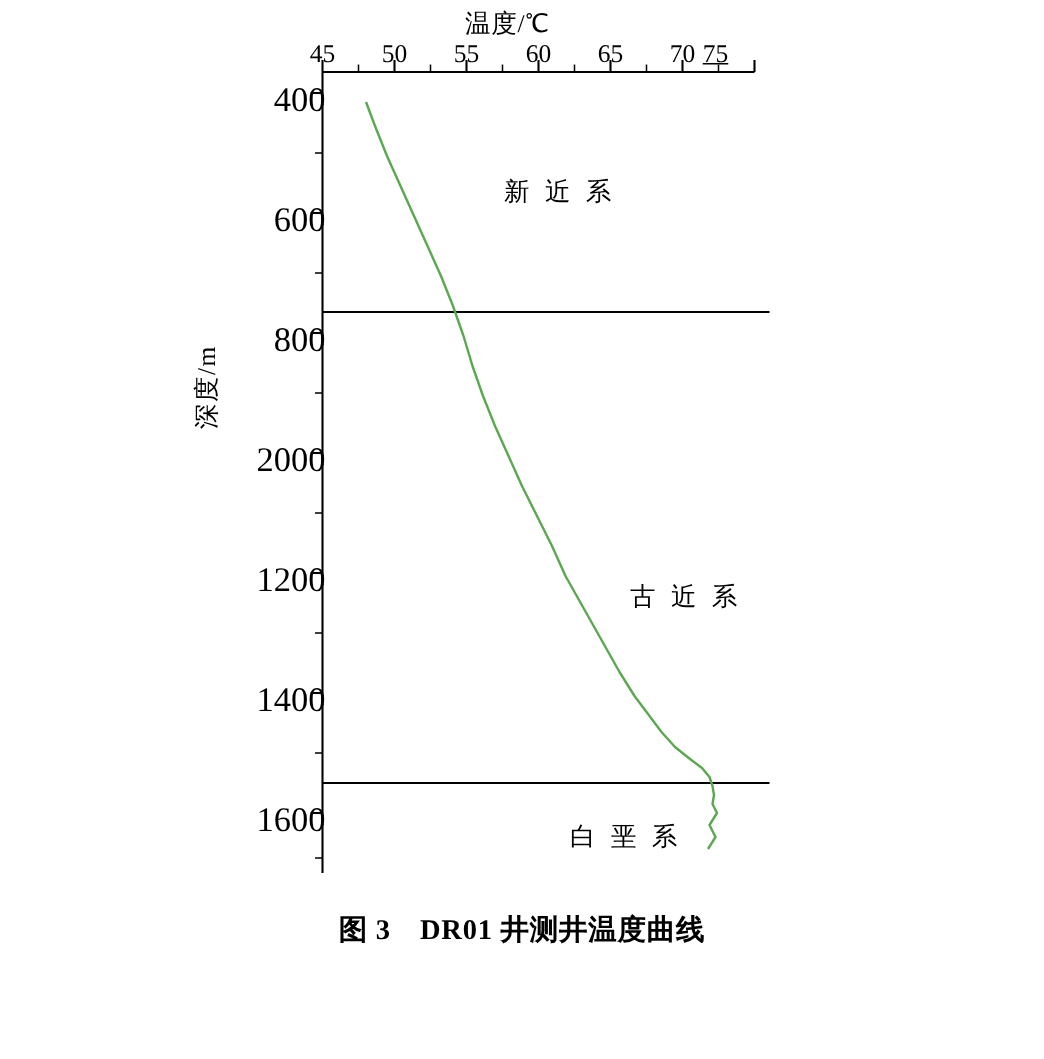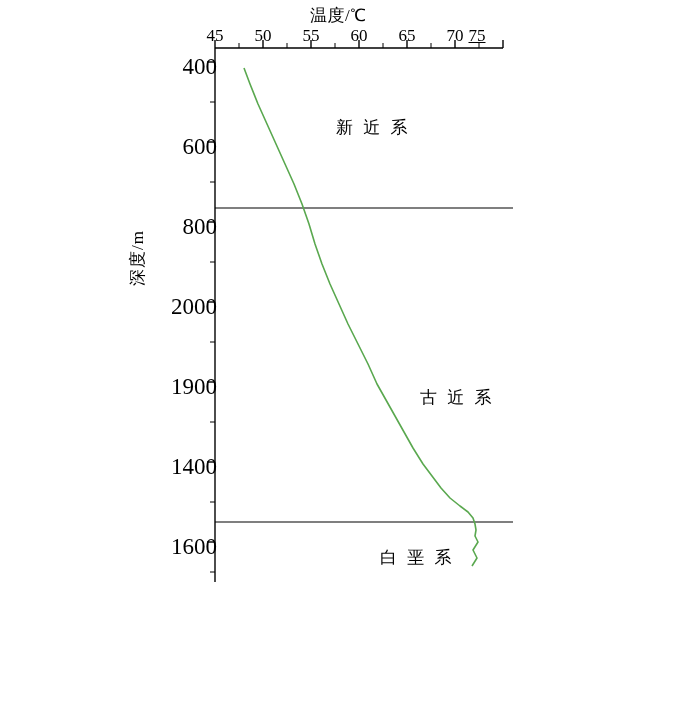--- a/index.html
+++ b/index.html
@@ -118,21 +118,21 @@
     <div class="xtick-label" style="left:291px;">55</div>
     <div class="xtick-label" style="left:339px;">60</div>
     <div class="xtick-label" style="left:387px;">65</div>
     <div class="xtick-label" style="left:435px;">70</div>
     <div class="xtick-label" style="left:457px;text-decoration:underline;">75</div>
 
     <div class="ytick-label" style="top:54px;">400</div>
     <div class="ytick-label" style="top:134px;">600</div>
     <div class="ytick-label" style="top:214px;">800</div>
     <div class="ytick-label" style="top:294px;">2000</div>
-    <div class="ytick-label" style="top:374px;">1900</div>
+    <div class="ytick-label" style="top:374px;">1200</div>
     <div class="ytick-label" style="top:454px;">1400</div>
     <div class="ytick-label" style="top:534px;">1600</div>
 
     <div class="region-label" style="left:336px; top:116px;">新 近 系</div>
     <div class="region-label" style="left:420px; top:338px;margin-top:48px;">古 近 系</div>
     <div class="region-label" style="left:380px; top:546px;">白 垩 系</div>
 
     <svg width="696" height="600" style="position:absolute; left:0; top:0;">
 
       <g>
@@ -182,14 +182,15 @@
       <g>
         <line x1="215" y1="208" x2="513" y2="208" stroke="#000" stroke-width="1.2"></line>
         <line x1="215" y1="522" x2="513" y2="522" stroke="#000" stroke-width="1.2"></line>
       </g>
 
       <polyline fill="none" stroke="#5aa84f" stroke-width="1.6" stroke-linejoin="round" points="244,68 250,84 258,104 267,124 276,144 285,164 294,184 302,204 309,224 315,244 322,264 330,284 339,304 348,324 358,344 368,364 377,384 386,400 395,416 404,432 413,448 423,464 432,476 441,488 450,498 460,506 468,512 473,518 475,524 476,530 475,536 478,542 473,550 477,558 472,566"></polyline>
     </svg>
 
   </div>
 
+  <div class="caption-cn">图 3　DR01 井测井温度曲线</div>
 
 </div>
 
 </body></html>

